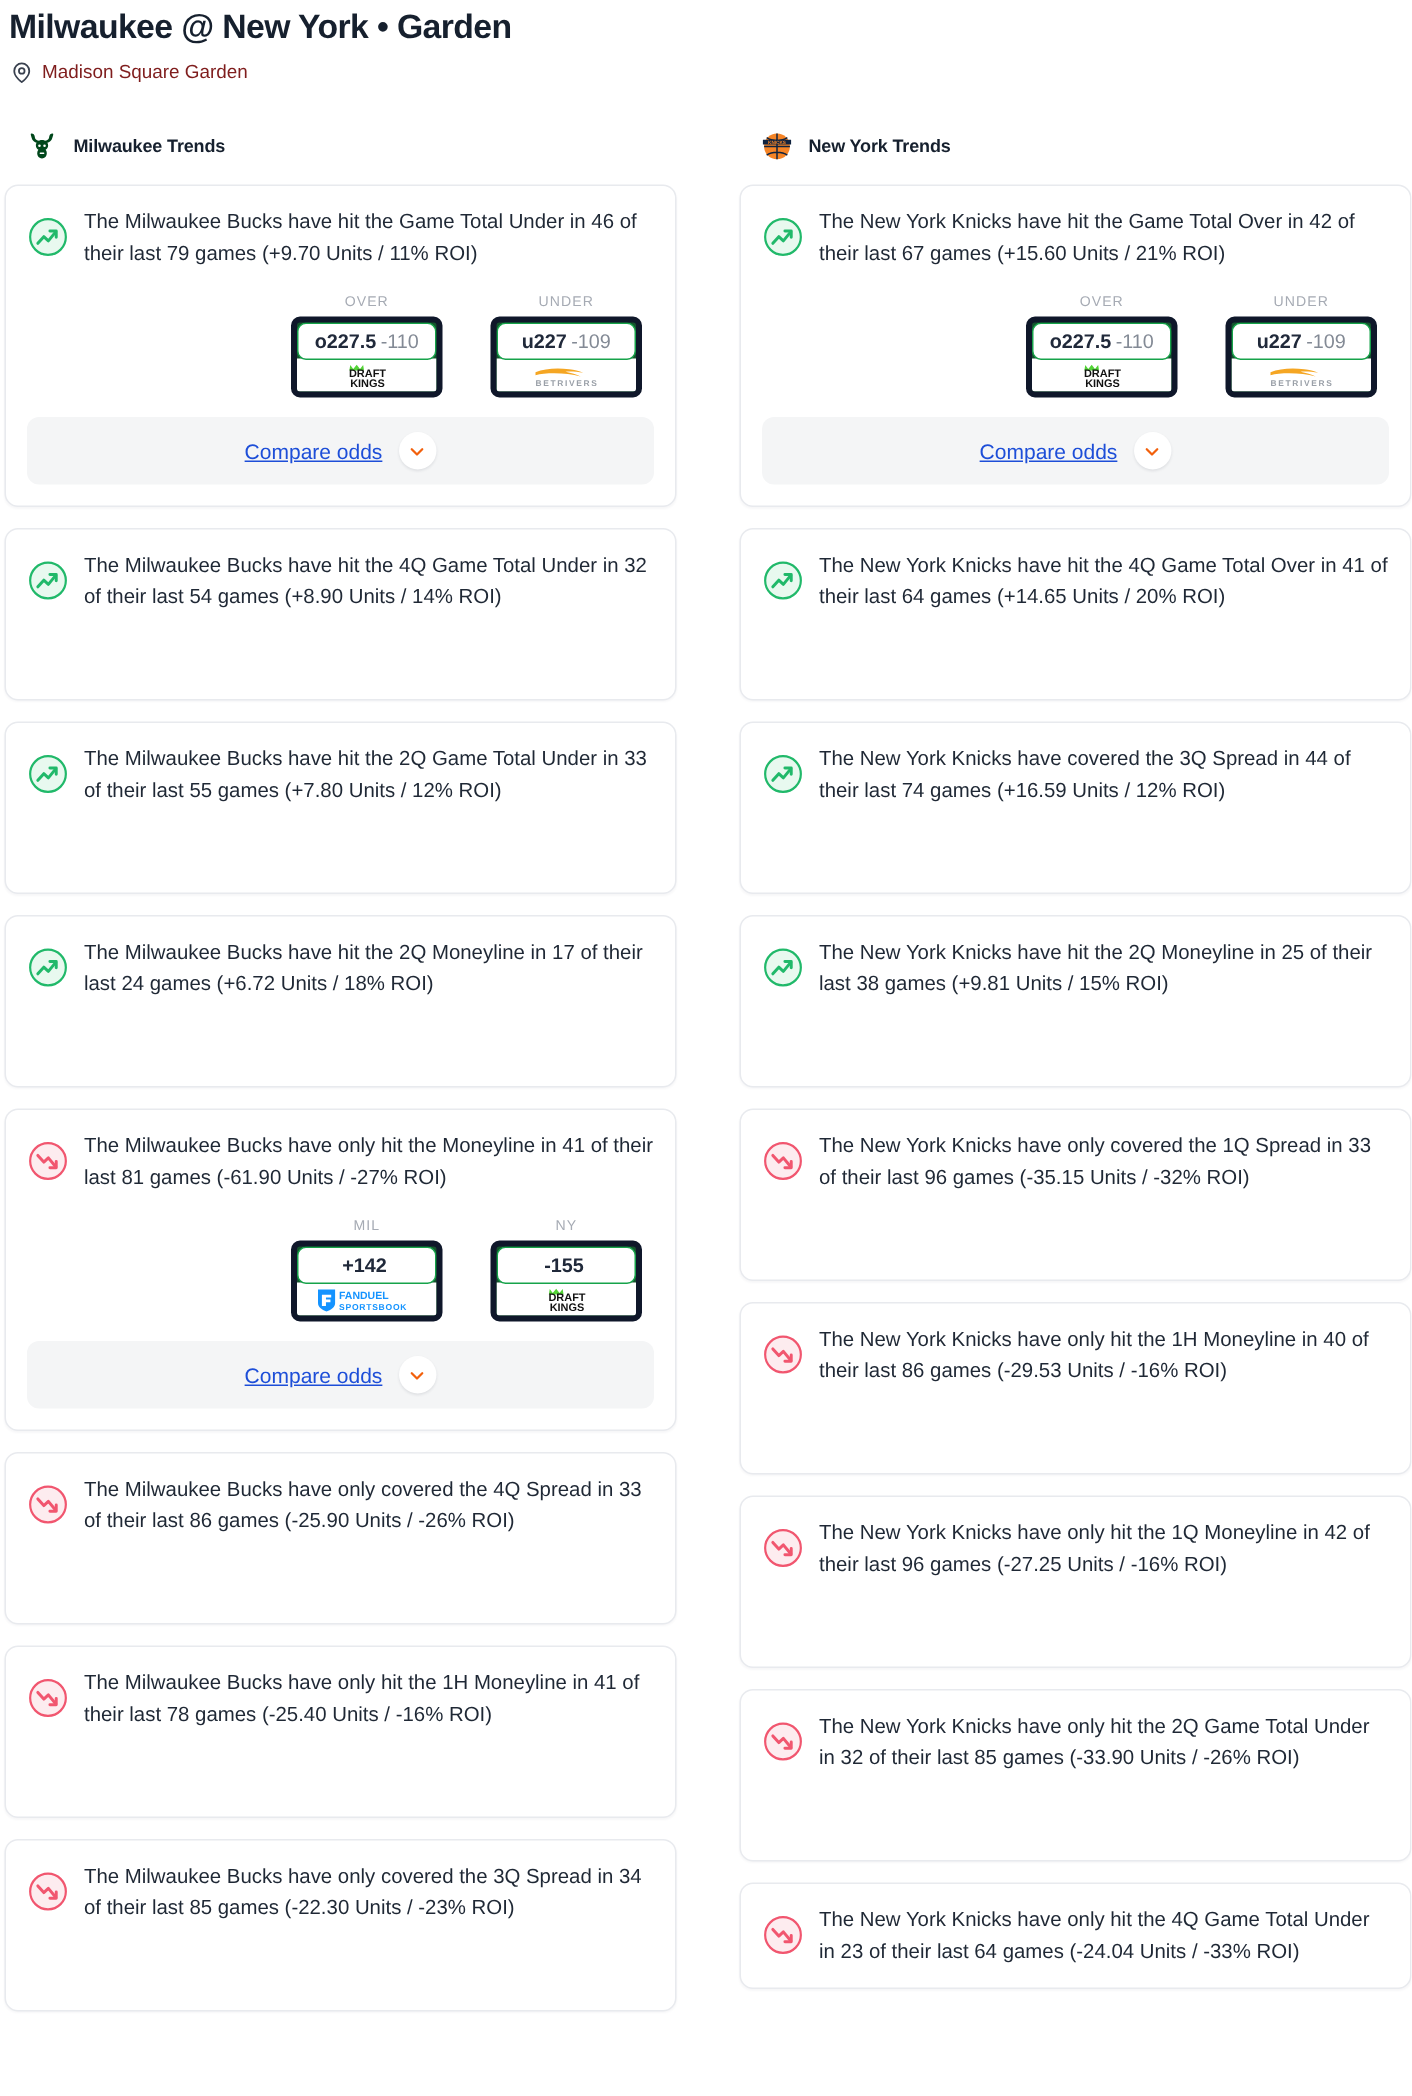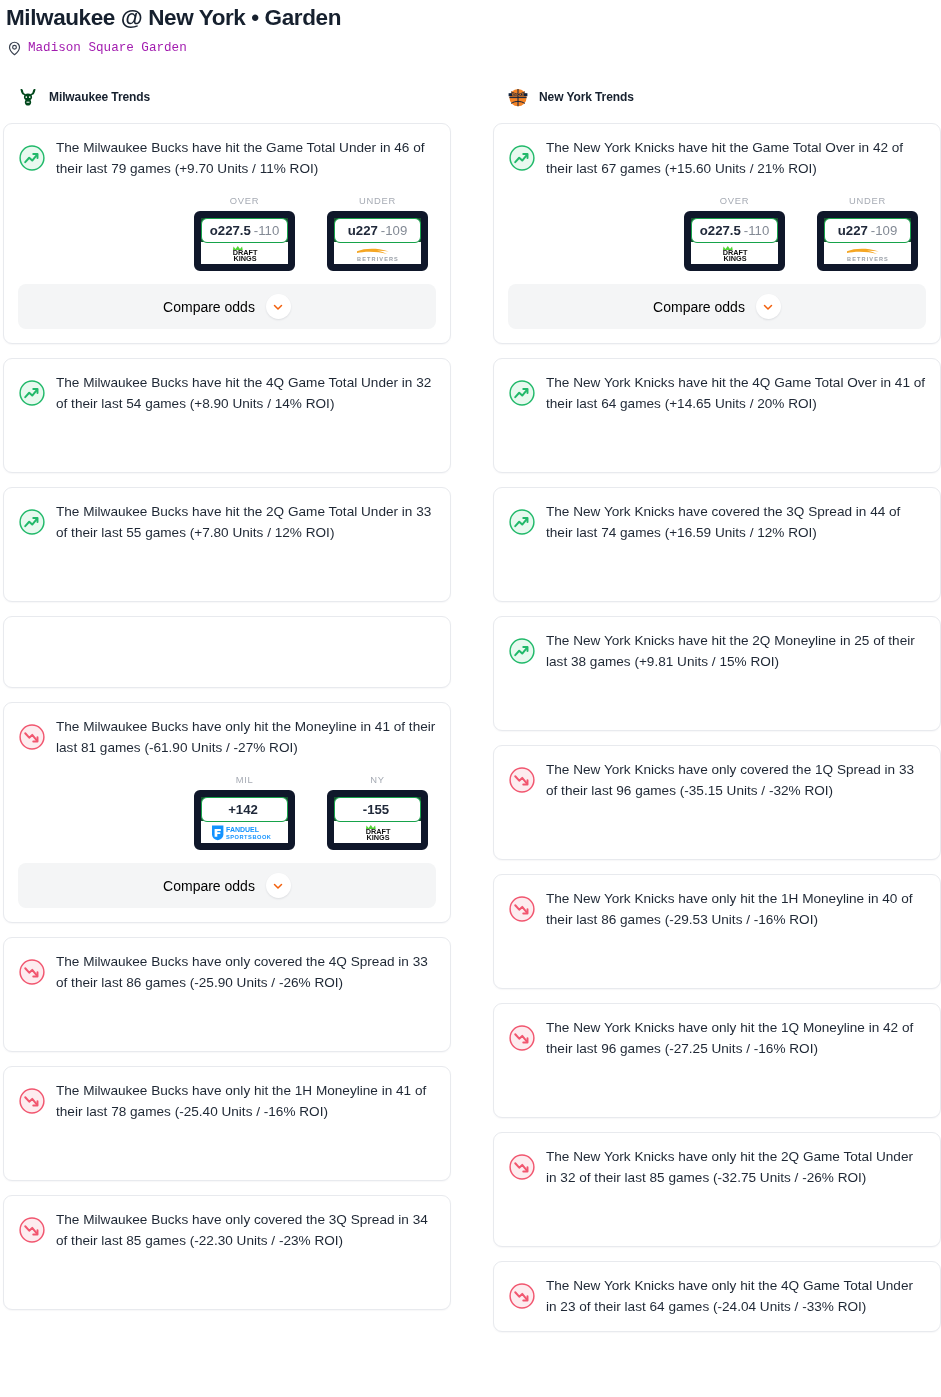--- a/index.html
+++ b/index.html
@@ -27,23 +27,22 @@
   .venue-row {
     display: flex;
     align-items: center;
     gap: 6px;
     margin-top: 9px;
     padding-left: 3px;
   }
   .venue-row .pin { width: 15px; height: 15px; display: block; flex: none; }
   .venue-name {
     font-size: 12.6px;
-    color: #a21caf;
+    color: #7f1d1d;
     line-height: 15px;
-    font-family: Liberation Mono, monospace;
   }
 
   
   .columns {
     display: flex;
     gap: 42px;
     margin-top: 28px;
     padding: 0 3px;
     align-items: flex-start;
   }
@@ -102,21 +101,21 @@
   .odds-col { width: 101px; }
   .odds-label {
     text-align: center;
     font-size: 9.4px;
     letter-spacing: 0.7px;
     color: #a6abb4;
     margin-bottom: 5px;
     font-weight: 400;
   }
   .odds-box {
-    border: 7px solid #0f172a;
+    border: 4px solid #0f172a;
     border-radius: 6px;
     overflow: hidden;
     background: #14532d;
   }
   .odds-value {
     border-bottom: 1px solid #16a34a;
     border-top: 1px solid #16a34a;
     border-left: 1px solid #16a34a;
     border-right: 1px solid #16a34a;
     border-radius: 6px;
@@ -152,21 +151,22 @@
     justify-content: center;
     gap: 11px;
     cursor: pointer;
     border: none;
     width: 100%;
     font-family: inherit;
   }
   .compare-label {
     font-size: 14px;
     font-weight: 400;
-    color: #000000;
+    color: #1d4ed8;
+    text-decoration: underline;
   }
   .chev-circle {
     width: 25px; height: 25px;
     border-radius: 50%;
     background: #fff;
     display: flex;
     align-items: center;
     justify-content: center;
     box-shadow: 0 1px 2px rgba(20,30,45,0.10);
     flex: none;
@@ -272,20 +272,28 @@
             <span class="trend-icon"><svg width="28" height="28" viewBox="0 0 24 24" fill="none">
                 <circle cx="12" cy="12" r="10.2" fill="#e8f9ef" stroke="#21b96a" stroke-width="1.25"></circle>
                 <path d="M6.2 15.6l3.4-3.8 2.6 2.4 4.2-5.1" stroke="#21b96a" stroke-width="1.7" stroke-linecap="round" stroke-linejoin="round"></path>
                 <path stroke="#21b96a" stroke-width="1.7" stroke-linecap="round" stroke-linejoin="round" d="M13.1 8.6h3.6v3.5"></path>
               </svg></span>
             <span class="trend-text">The Milwaukee Bucks have hit the 2Q Game Total Under in 33 of their last 55 games (+7.80 Units / 12% ROI)</span>
           </div>
           <div class="trend-body"></div>
         </div>
         <div class="trend-card plain">
+          <div class="trend-top">
+            <span class="trend-icon"><svg width="28" height="28" viewBox="0 0 24 24" fill="none">
+                <circle cx="12" cy="12" r="10.2" fill="#e8f9ef" stroke="#21b96a" stroke-width="1.25"></circle>
+                <path d="M6.2 15.6l3.4-3.8 2.6 2.4 4.2-5.1" stroke="#21b96a" stroke-width="1.7" stroke-linecap="round" stroke-linejoin="round"></path>
+                <path stroke="#21b96a" stroke-width="1.7" stroke-linecap="round" stroke-linejoin="round" d="M13.1 8.6h3.6v3.5"></path>
+              </svg></span>
+            <span class="trend-text">The Milwaukee Bucks have hit the 2Q Moneyline in 17 of their last 24 games (+6.72 Units / 18% ROI)</span>
+          </div>
           <div class="trend-body"></div>
         </div>
         <div class="trend-card">
           <div class="trend-top">
             <span class="trend-icon"><svg width="28" height="28" viewBox="0 0 24 24" fill="none">
                 <circle cx="12" cy="12" r="10.2" fill="#fdecef" stroke="#f1566f" stroke-width="1.25"></circle>
                 <path d="M6.2 8.8l3.4 3.8 2.6-2.4 4.2 5.1" stroke="#f1566f" stroke-width="1.7" stroke-linecap="round" stroke-linejoin="round"></path>
                 <path stroke="#f1566f" stroke-width="1.7" stroke-linecap="round" stroke-linejoin="round" d="M13.1 15.8h3.6v-3.5"></path>
               </svg></span>
             <span class="trend-text">The Milwaukee Bucks have only hit the Moneyline in 41 of their last 81 games (-61.90 Units / -27% ROI)</span>
@@ -495,21 +503,21 @@
           </div>
           <div class="trend-body"></div>
         </div>
         <div class="trend-card plain">
           <div class="trend-top">
             <span class="trend-icon"><svg width="28" height="28" viewBox="0 0 24 24" fill="none">
                 <circle cx="12" cy="12" r="10.2" fill="#fdecef" stroke="#f1566f" stroke-width="1.25"></circle>
                 <path d="M6.2 8.8l3.4 3.8 2.6-2.4 4.2 5.1" stroke="#f1566f" stroke-width="1.7" stroke-linecap="round" stroke-linejoin="round"></path>
                 <path stroke="#f1566f" stroke-width="1.7" stroke-linecap="round" stroke-linejoin="round" d="M13.1 15.8h3.6v-3.5"></path>
               </svg></span>
-            <span class="trend-text">The New York Knicks have only hit the 2Q Game Total Under in 32 of their last 85 games (-32.75 Units / -26% ROI)</span>
+            <span class="trend-text">The New York Knicks have only hit the 2Q Game Total Under in 32 of their last 85 games (-33.90 Units / -26% ROI)</span>
           </div>
           <div class="trend-body"></div>
         </div>
         <div class="trend-card plain">
           <div class="trend-top">
             <span class="trend-icon"><svg width="28" height="28" viewBox="0 0 24 24" fill="none">
                 <circle cx="12" cy="12" r="10.2" fill="#fdecef" stroke="#f1566f" stroke-width="1.25"></circle>
                 <path d="M6.2 8.8l3.4 3.8 2.6-2.4 4.2 5.1" stroke="#f1566f" stroke-width="1.7" stroke-linecap="round" stroke-linejoin="round"></path>
                 <path stroke="#f1566f" stroke-width="1.7" stroke-linecap="round" stroke-linejoin="round" d="M13.1 15.8h3.6v-3.5"></path>
               </svg></span>

